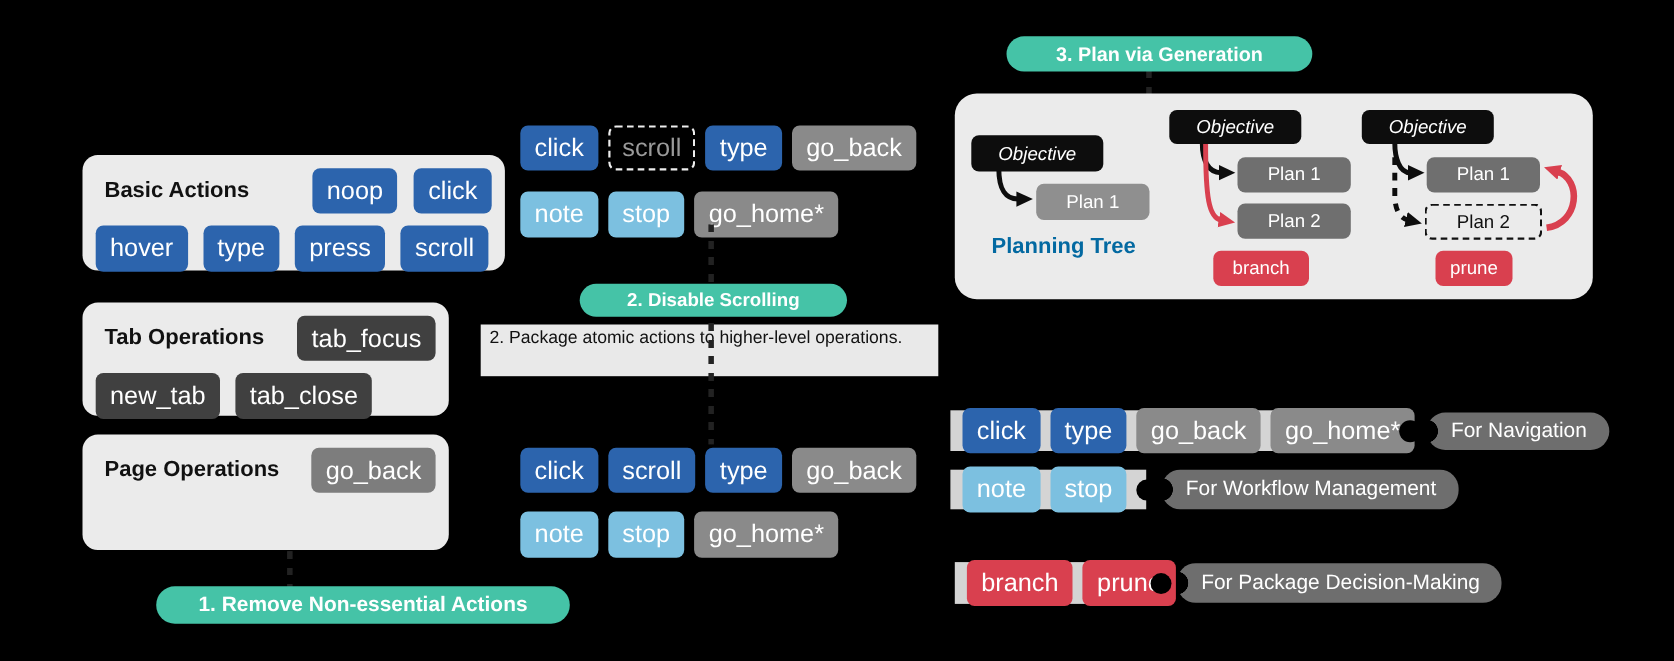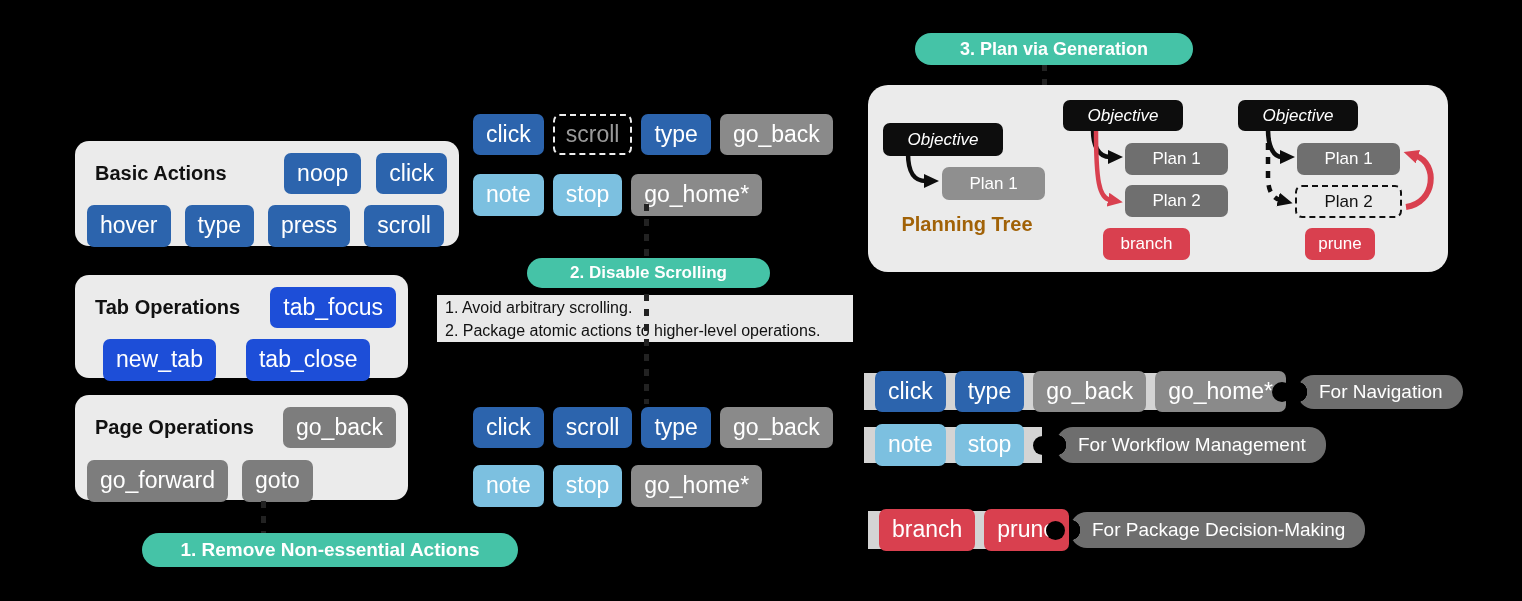--- a/index.html
+++ b/index.html
@@ -6,21 +6,21 @@
   body{width:1522px;height:601px;position:relative;overflow:hidden;
        font-family:"Liberation Sans",sans-serif;-webkit-font-smoothing:antialiased;}
   .abs{position:absolute;}
 
   
   .chip{display:inline-flex;align-items:center;justify-content:center;
         border-radius:7px;color:#fff;font-size:23px;padding:4px 13px;line-height:1.45;white-space:nowrap;}
   .chip.blue {background:#2c64ad;}
   .chip.sky  {background:#7cc0e0;}
   .chip.gray {background:#8a8a8a;}
-  .chip.lgray{background:#1d4ed8;margin-left:16px;}
+  .chip.lgray{background:#404040;}
   .chip.dgray{background:#7d7d7d;}
   .chip.red  {background:#d9404f;}
   .chip.dashed{background:transparent;border:2px dashed #eeeeee;color:#9a9a9a;padding:2px 11px;}
 
   
   .box{background:#ebebeb;border-radius:14px;padding:12px 12px 13px 12px;box-sizing:border-box;}
   .box-row{display:flex;align-items:center;}
   .box-title{font-size:20px;font-weight:bold;color:#111;padding-left:8px;}
 
   
@@ -33,21 +33,21 @@
   
   .tree-panel{background:#ebebeb;border-radius:20px;}
   .node{background:#0d0d0d;color:#fff;font-size:17px;border-radius:7px;
         display:flex;align-items:center;justify-content:center;font-style:italic;}
   .plan{background:#6f6f6f;color:#fff;font-size:17px;border-radius:7px;
         display:flex;align-items:center;justify-content:center;}
   .plan.light{background:#8f8f8f;}
   .plan.outline{background:transparent;border:2.5px dashed #111;color:#111;box-sizing:border-box;}
   .tag-red{background:#d9404f;color:#fff;font-size:17px;border-radius:7px;
            display:flex;align-items:center;justify-content:center;}
-  .tree-label{font-size:20px;font-weight:bold;color:#a16207;text-align:center;}
+  .tree-label{font-size:20px;font-weight:bold;color:#0369a1;text-align:center;}
 
   
   .strip{background:#d4d4d4;display:flex;align-items:center;gap:9px;box-sizing:border-box;padding-left:11px;}
   .dot{background:#000;border-radius:50%;}
   .legend-pill{color:#fff;font-size:19px;border-radius:17px;display:flex;align-items:center;
                padding:4px 20px 4px 22px;white-space:nowrap;
                background:radial-gradient(circle at 0px 50%, #000 0 10px, #6e6e6e 10.5px);}
 
   
   .vdash{width:5px;background:repeating-linear-gradient(180deg,#222 0 7px,transparent 7px 15px);}
@@ -80,45 +80,40 @@
     <span class="chip lgray">new_tab</span>
     <span class="chip lgray">tab_close</span>
   </div>
 </div>
 
 <div class="abs box" style="left:75px;top:395px;width:333px;height:105px;">
   <div class="box-row" style="justify-content:space-between;margin-bottom:12px;">
     <span class="box-title">Page Operations</span>
     <span class="chip dgray">go_back</span>
   </div>
-  <div class="box-row" style="gap:14px;">
-    <span class="chip dgray">go_forward</span>
-    <span class="chip dgray">goto</span>
-  </div>
 </div>
 
 <div class="abs vdash" style="left:261px;top:501px;height:33px;"></div>
 <div class="abs badge" style="left:142px;top:533px;width:376px;height:34px;font-size:19px;">1. Remove Non-essential Actions</div>
 
 <div class="abs" style="left:473px;top:114px;">
   <div style="display:flex;gap:9px;">
     <span class="chip blue">click</span>
     <span class="chip dashed">scroll</span>
     <span class="chip blue">type</span>
     <span class="chip gray">go_back</span>
   </div>
   <div style="display:flex;gap:9px;margin-top:19px;">
     <span class="chip sky">note</span>
     <span class="chip sky">stop</span>
     <span class="chip gray">go_home*</span>
   </div>
 </div>
 
 <div class="abs notebox" style="left:437px;top:295px;width:416px;height:47px;">
-  <div>1. Avoid arbitrary scrolling.</div>
   <div>2. Package atomic actions to higher-level operations.</div>
 </div>
 <div class="abs vdash" style="left:644px;top:204px;height:200px;z-index:3;"></div>
 <div class="abs badge" style="left:527px;top:258px;width:243px;height:30px;font-size:17px;z-index:4;">2. Disable Scrolling</div>
 
 <div class="abs" style="left:473px;top:407px;">
   <div style="display:flex;gap:9px;">
     <span class="chip blue">click</span>
     <span class="chip blue">scroll</span>
     <span class="chip blue">type</span>

